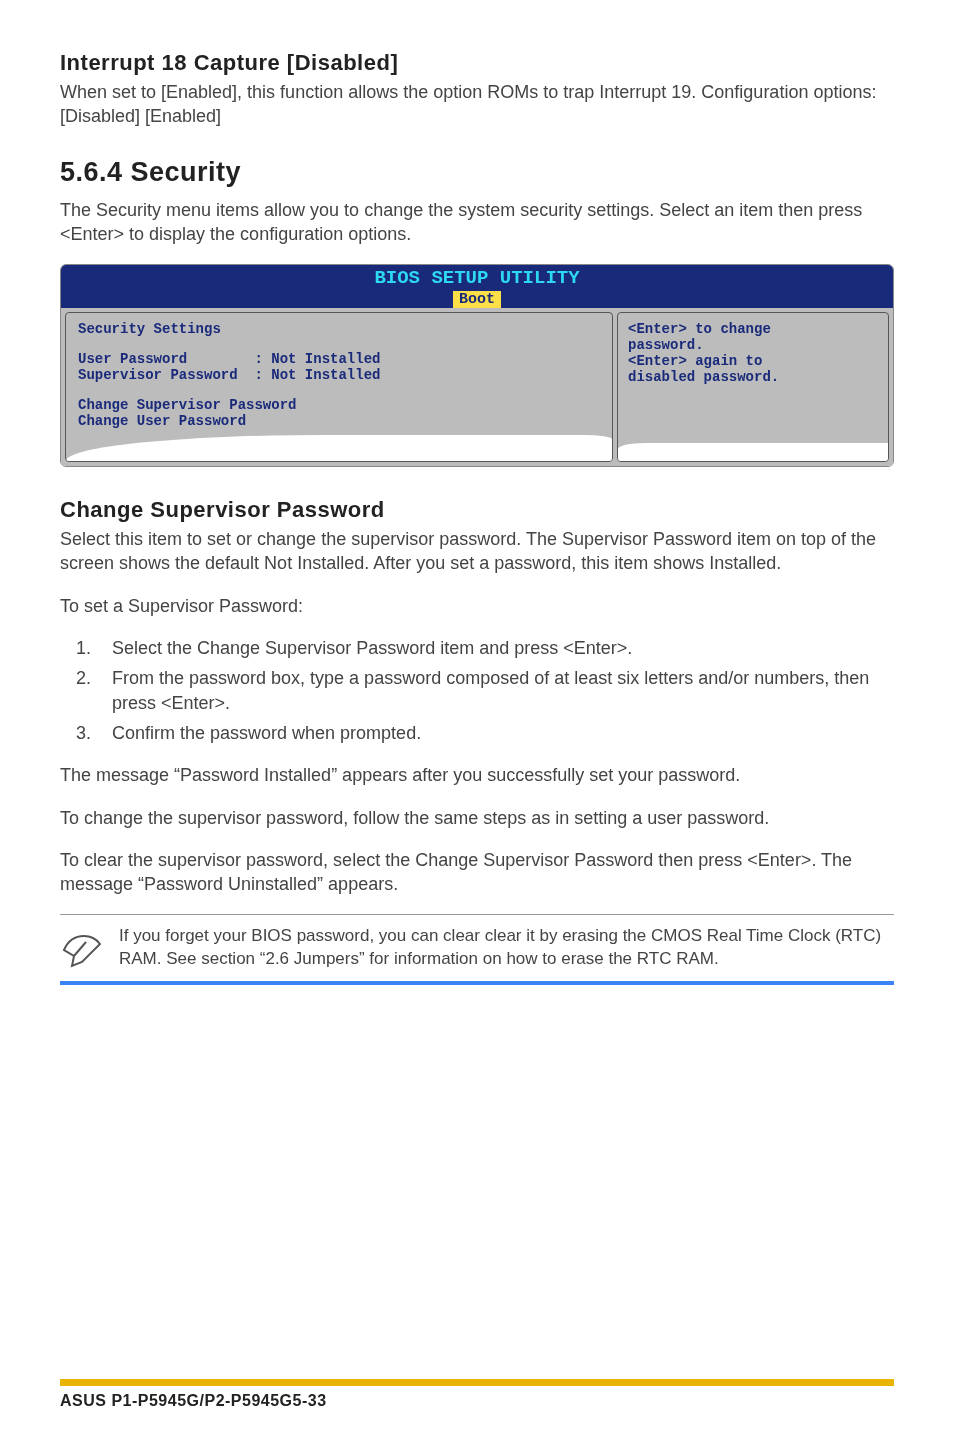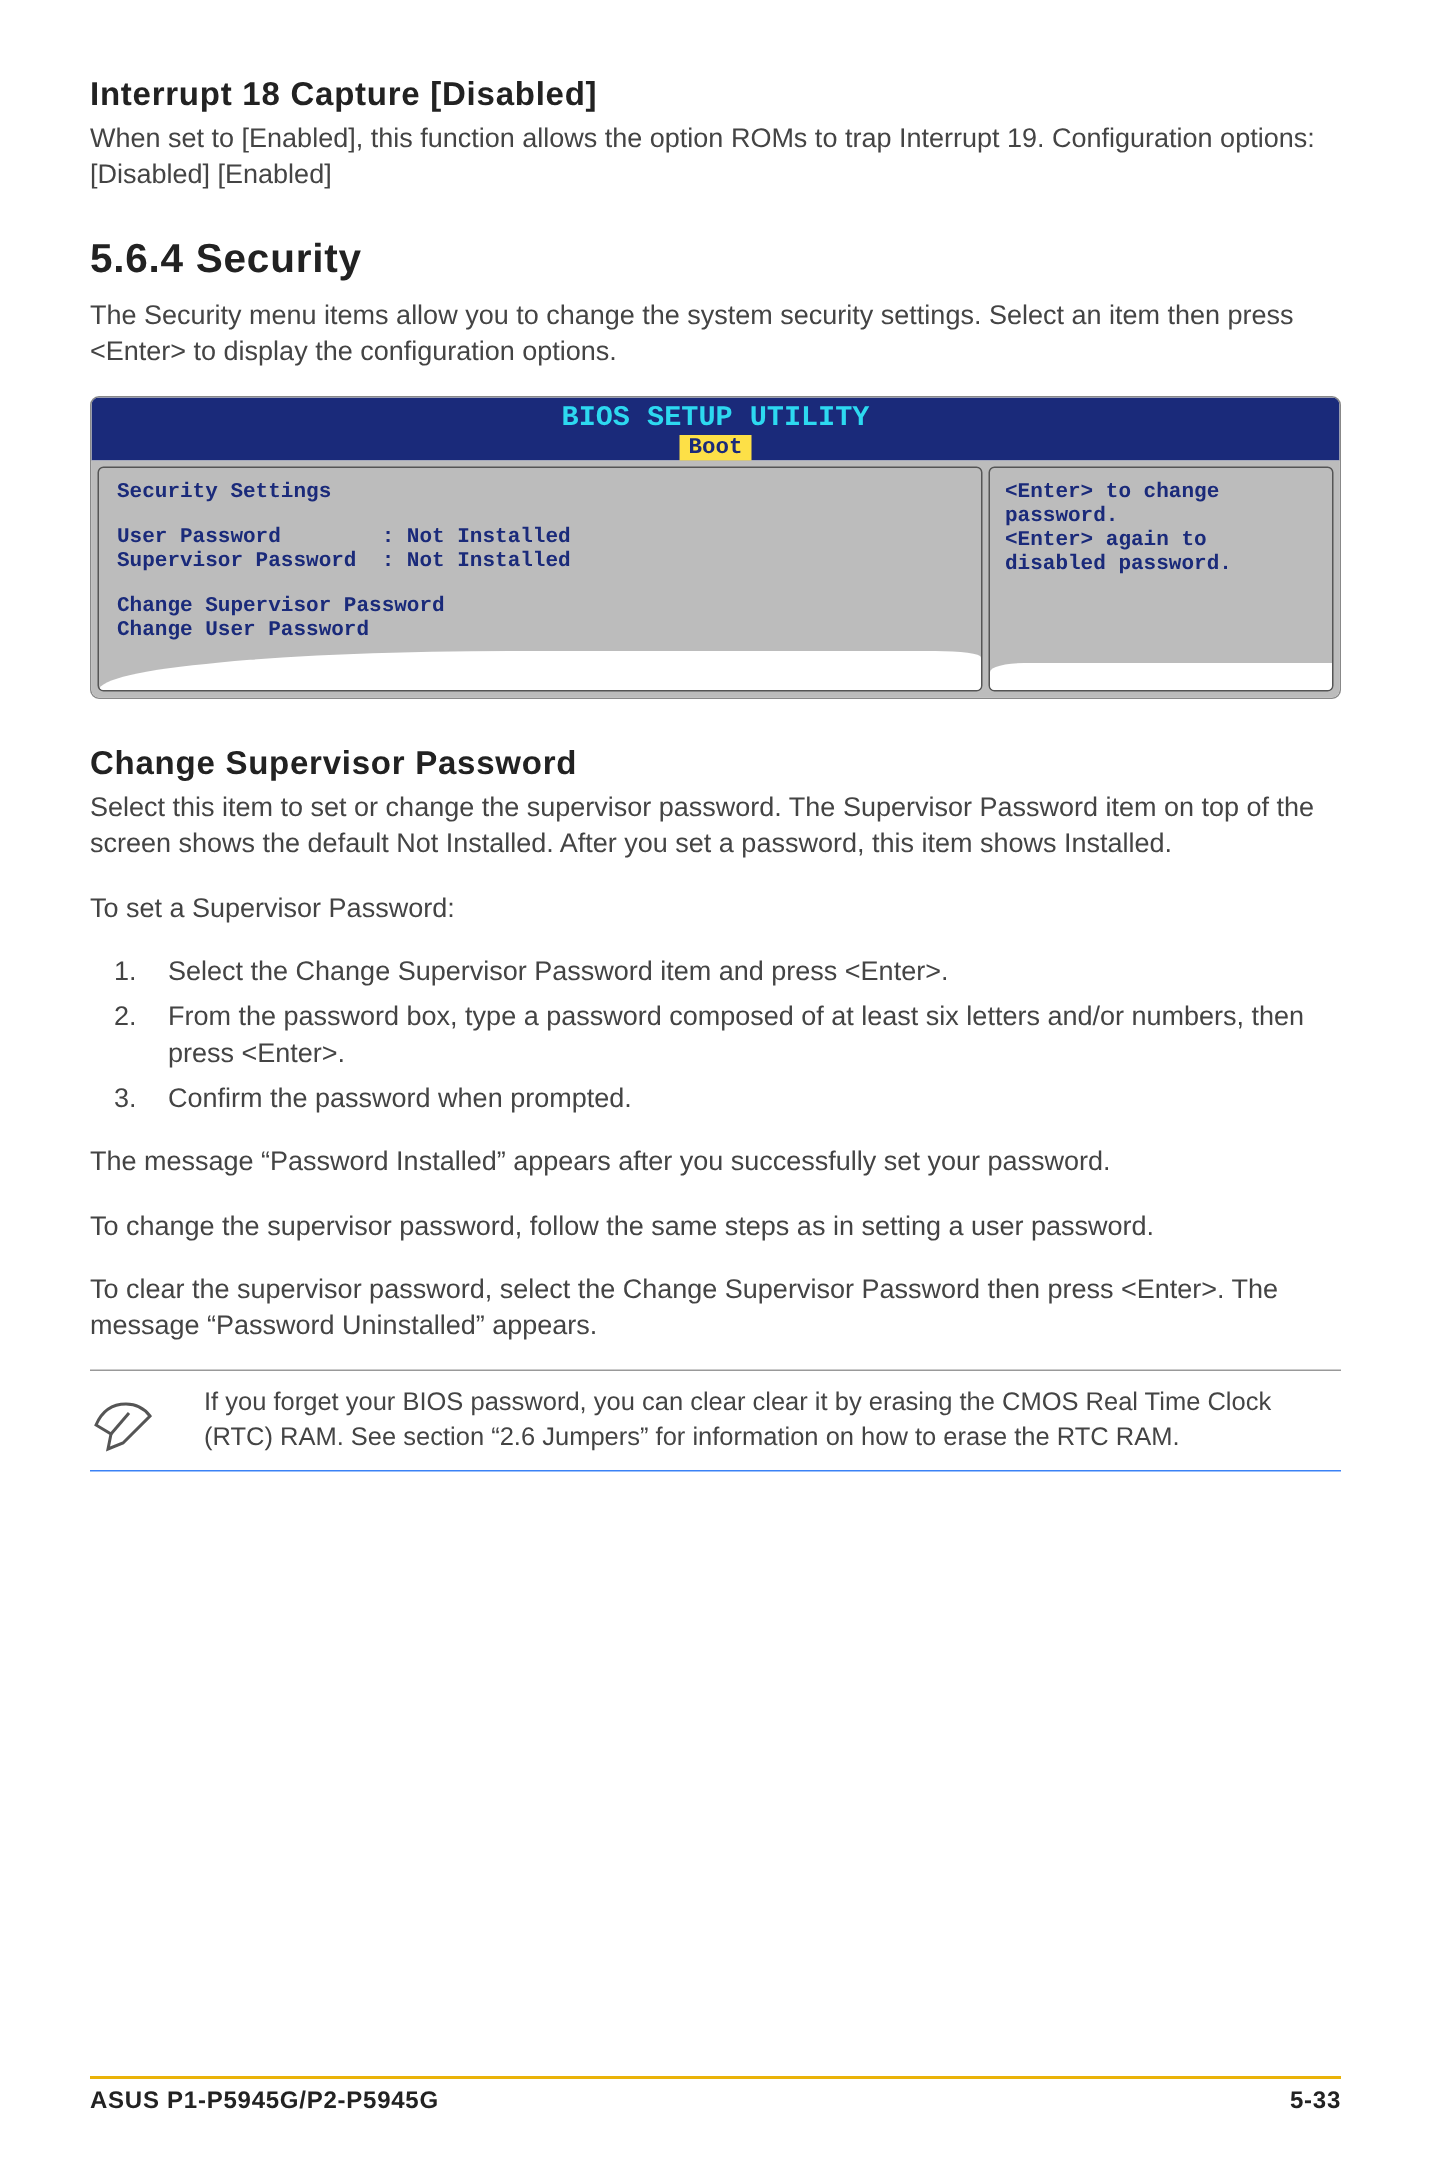--- a/index.html
+++ b/index.html
@@ -75,21 +75,21 @@
       padding: 8px 12px;
       font-family: "Courier New", monospace;
       font-size: 14px;
       color: #1a2a7a;
       font-weight: bold;
       min-height: 150px;
       position: relative;
       overflow: hidden;
     }
     .bios-right {
-      width: 230px;
+      width: 272px;
       border: 1px solid #555;
       border-radius: 4px;
       margin: 4px 4px 4px 0;
       padding: 8px 10px;
       font-family: "Courier New", monospace;
       font-size: 14px;
       color: #1a2a7a;
       font-weight: bold;
       min-height: 150px;
       position: relative;
@@ -119,47 +119,46 @@
     }
     ol.steps li {
       font-size: 18px;
       color: #444;
       padding-left: 16px;
       margin-bottom: 6px;
       line-height: 1.35;
     }
     .note-block {
       border-top: 1px solid #999;
-      border-bottom: 1px solid #3b82f6;
+      border-bottom: 4px solid #3b82f6;
       padding: 10px 0;
       display: flex;
-      align-items: flex-end;
-      gap: 32px;
+      align-items: center;
+      gap: 15px;
       margin-top: 6px;
     }
     .note-icon-wrap {
       width: 56px;
       display: flex;
       justify-content: center;
       padding-top: 4px;
     }
     .note-text {
       font-size: 17px;
       color: #444;
       line-height: 1.35;
     }
     .footer {
       position: absolute;
       bottom: 28px;
       left: 60px;
       right: 60px;
-      border-top: 2px solid #eab308;
+      border-top: 7px solid #eab308;
       padding-top: 6px;
       display: flex;
-      justify-content: space-between;
       font-family: "Arial Black", Arial, sans-serif;
       font-weight: 900;
       font-size: 16px;
       color: #222;
       letter-spacing: 0.5px;
     }
   </style>
 </head>
 <body>
 

